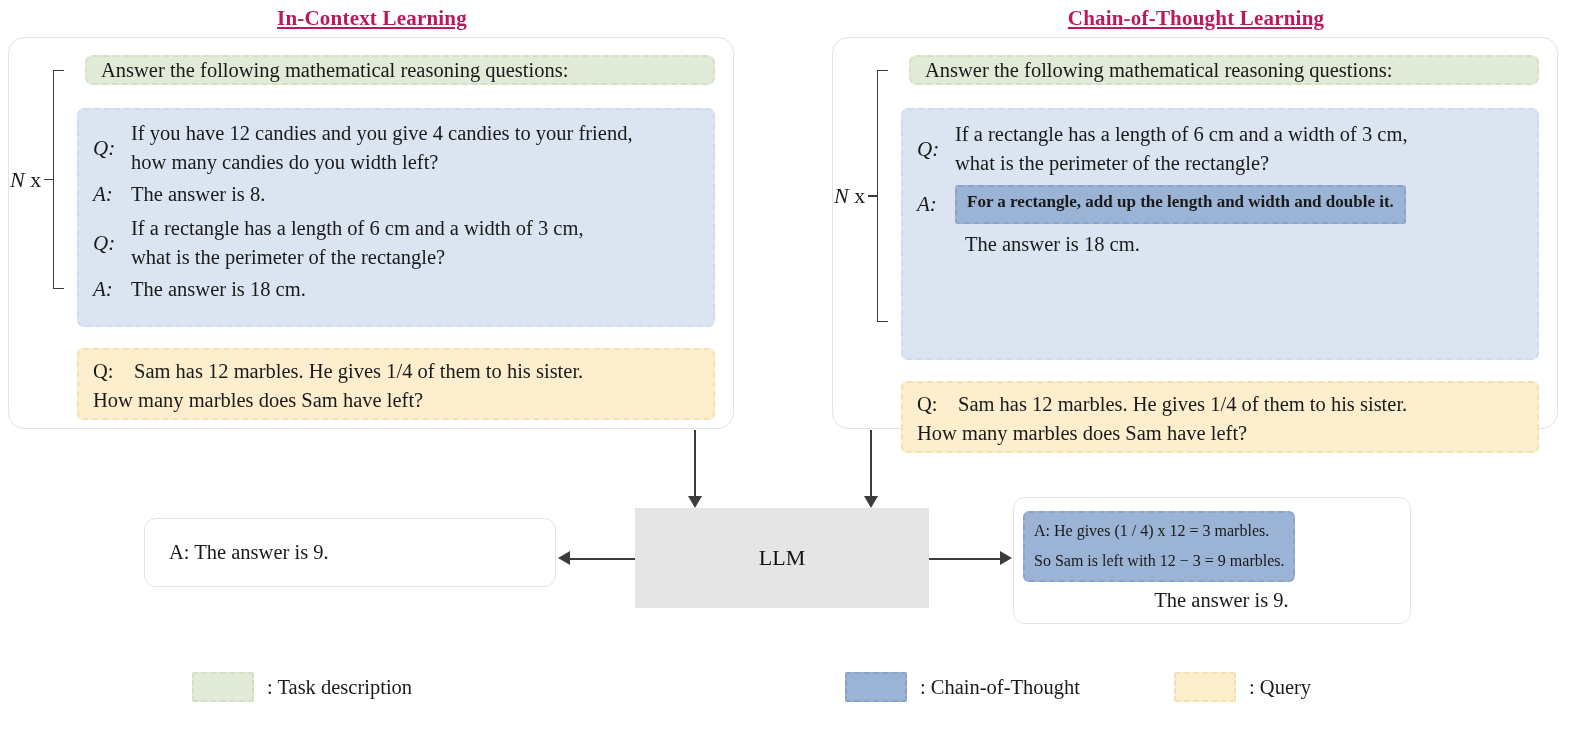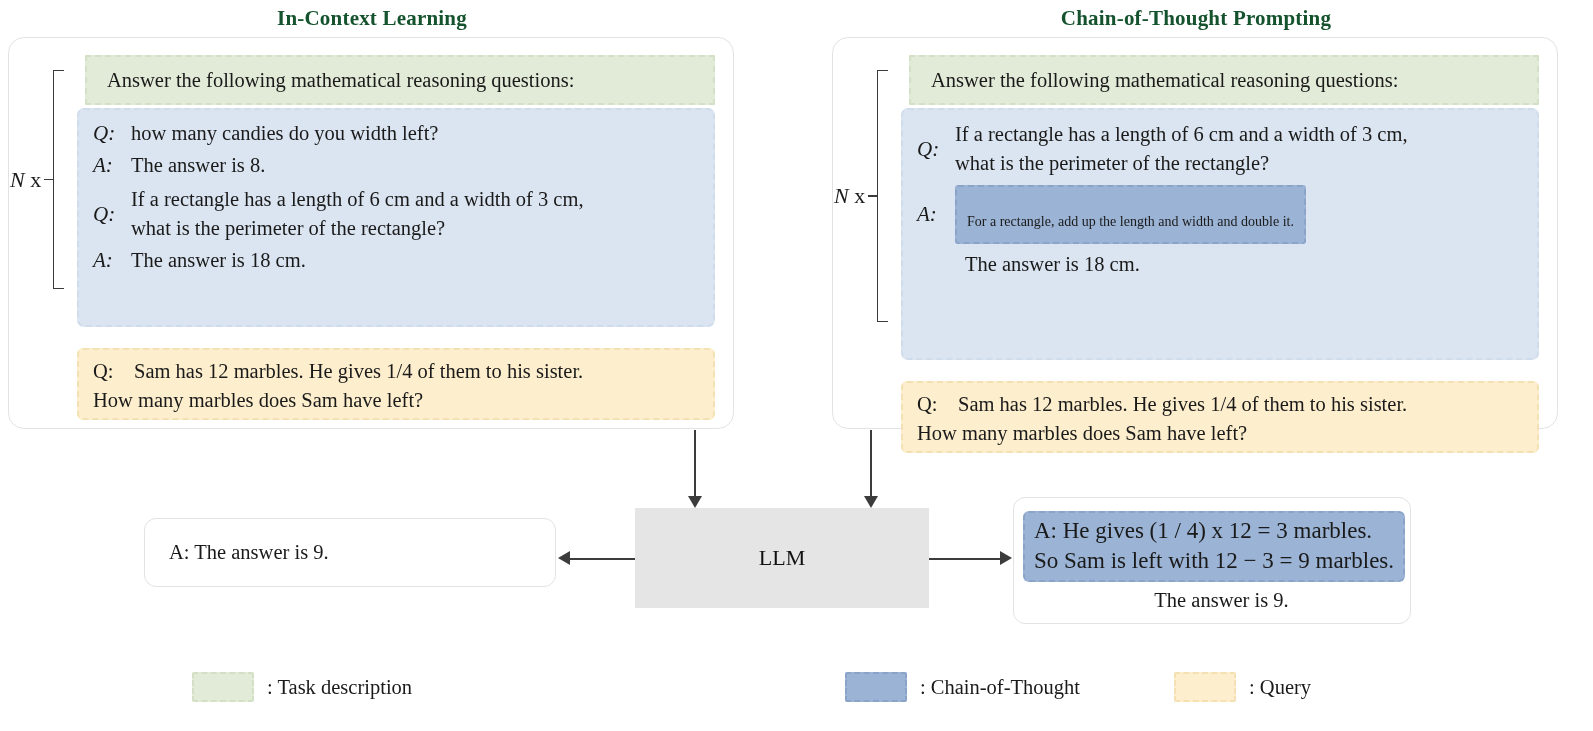--- a/index.html
+++ b/index.html
@@ -18,21 +18,22 @@
 
   
   .col-title {
     position: absolute;
     top: 6px;
     font-family: "Liberation Serif", "DejaVu Serif", serif;
     font-weight: bold;
     font-size: 21px;
     letter-spacing: .2px;
     text-align: center;
-    color: #14532d;
+    color: #be185d;
+    text-decoration: underline;
   }
   #title-left  { left: 8px;   width: 728px; }
   #title-right { left: 832px; width: 728px; }
 
   
   .panel {
     position: absolute;
     top: 37px;
     width: 726px;
     height: 392px;
@@ -43,28 +44,28 @@
   }
   #panel-left  { left: 8px; }
   #panel-right { left: 832px; }
 
   
   .task-desc {
     position: absolute;
     left: 76px;
     top: 17px;
     width: 630px;
-    height: 50px;
+    height: 30px;
     background: #e2ebd8;
     border: 2px dashed #d4e0c6;
-    border-radius: 1px;
+    border-radius: 8px;
     box-sizing: border-box;
     display: flex;
     align-items: center;
-    padding-left: 20px;
+    padding-left: 14px;
     font-size: 20.5px;
   }
 
   .demo-box {
     position: absolute;
     left: 68px;
     width: 638px;
     background: #dbe5f1;
     border: 2px dashed #cfdcec;
     border-radius: 7px;
@@ -119,24 +120,25 @@
   #demo-right .qa-row:nth-child(1) { padding-top: 10px; }
   #demo-right .qa-row:nth-child(2) { padding-top: 7px; }
   #demo-right .qa-row:nth-child(3) { padding-top: 6px; }
 
   
   .cot-box {
     background: #9bb3d4;
     border: 2px dashed #8aa3c8;
     border-radius: 3px;
     box-sizing: border-box;
-    padding: 20px 10px 5px 10px;
-    font-size: 14px;
+    padding: 0 10px 5px 10px;
+    font-size: 17px;
     line-height: 30px;
     flex: 0 0 auto;
+    font-weight: bold;
   }
   .cot-box .l { display: block; white-space: pre; }
 
   .plain-ans {
     font-size: 20.5px;
     line-height: 29px;
     padding-left: 10px;
   }
 
   
@@ -245,21 +247,21 @@
     box-sizing: border-box;
     padding: 13px 0 0 9px;
   }
   #out-right-cot {
     background: #9bb3d4;
     border: 2px dashed #8aa3c8;
     border-radius: 6px;
     box-sizing: border-box;
     display: inline-block;
     padding: 3px 9px 4px 9px;
-    font-size: 23px;
+    font-size: 16px;
     line-height: 30px;
   }
   #out-right-cot .l { display: block; white-space: pre; }
   #out-right-tail {
     font-size: 20.5px;
     line-height: 30px;
     padding: 3px 0 0 10px;
     text-align: center;
   }
 
@@ -287,33 +289,34 @@
   .legend-label { white-space: pre; }
   #legend-item-0 { left: 192px; }
   #legend-item-1 { left: 516px; }
   #legend-item-2 { left: 845px; }
   #legend-item-3 { left: 1174px; }
 </style>
 </head>
 <body>
 
 <div class="col-title" id="title-left">In-Context Learning</div>
-<div class="col-title" id="title-right">Chain-of-Thought Prompting</div>
+<div class="col-title" id="title-right">Chain-of-Thought Learning</div>
 
 <div class="panel" id="panel-left">
 
   <div class="task-desc">
     <span>Answer the following mathematical reasoning questions:</span>
   </div>
 
   <div class="demo-box" id="demo-left">
 
     <div class="qa-row">
       <span class="qa-label mid">Q:</span>
       <span class="qa-text">
+        <span class="l">If you have 12 candies and you give 4 candies to your friend,</span>
         <span class="l">how many candies do you width left?</span>
       </span>
     </div>
 
     <div class="qa-row">
       <span class="qa-label">A:</span>
       <span class="qa-text">
         <span class="l">The answer is 8.</span>
       </span>
     </div>

